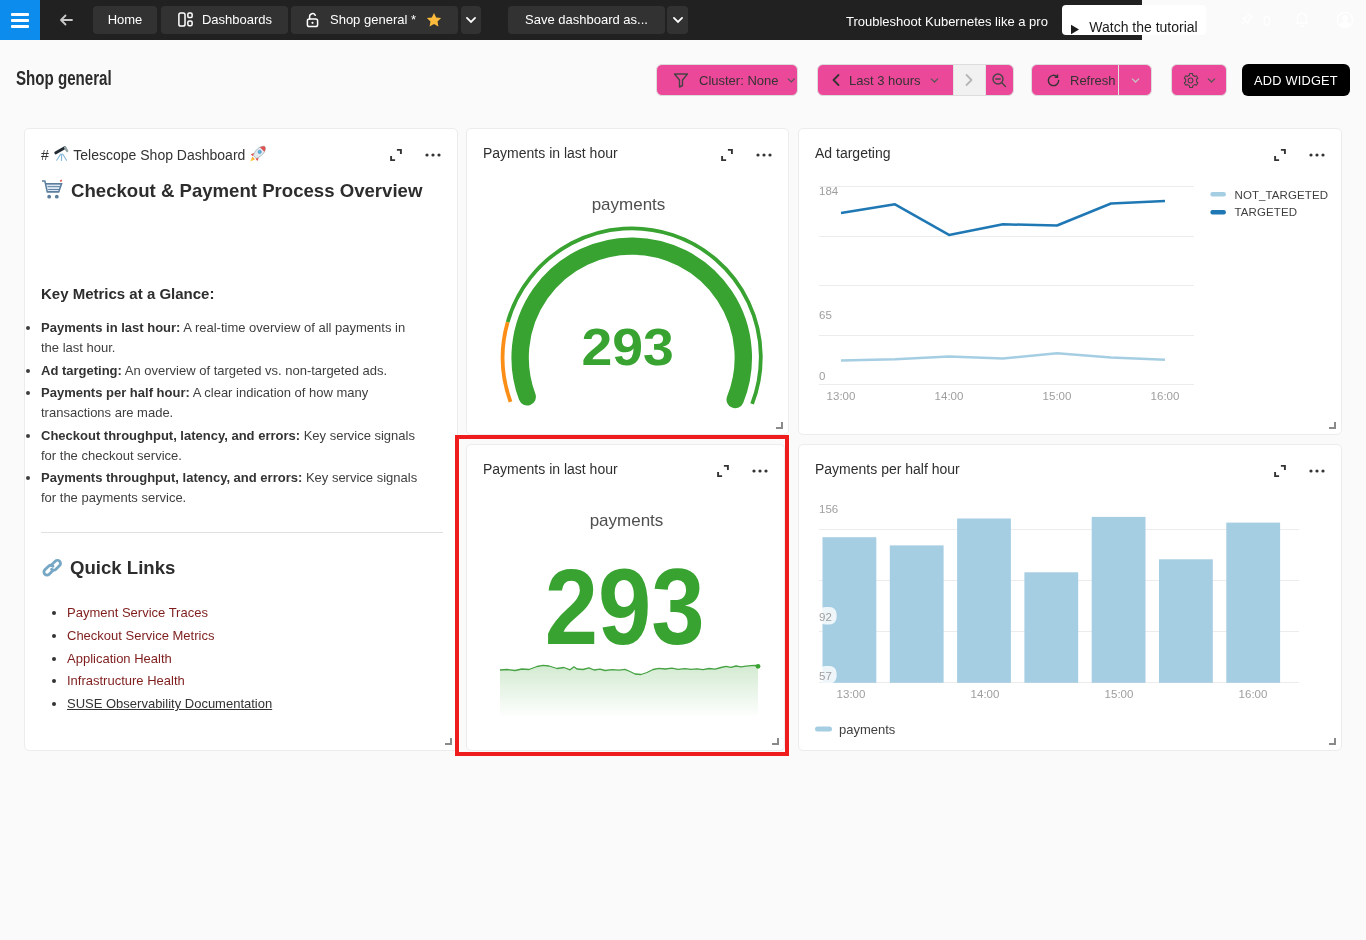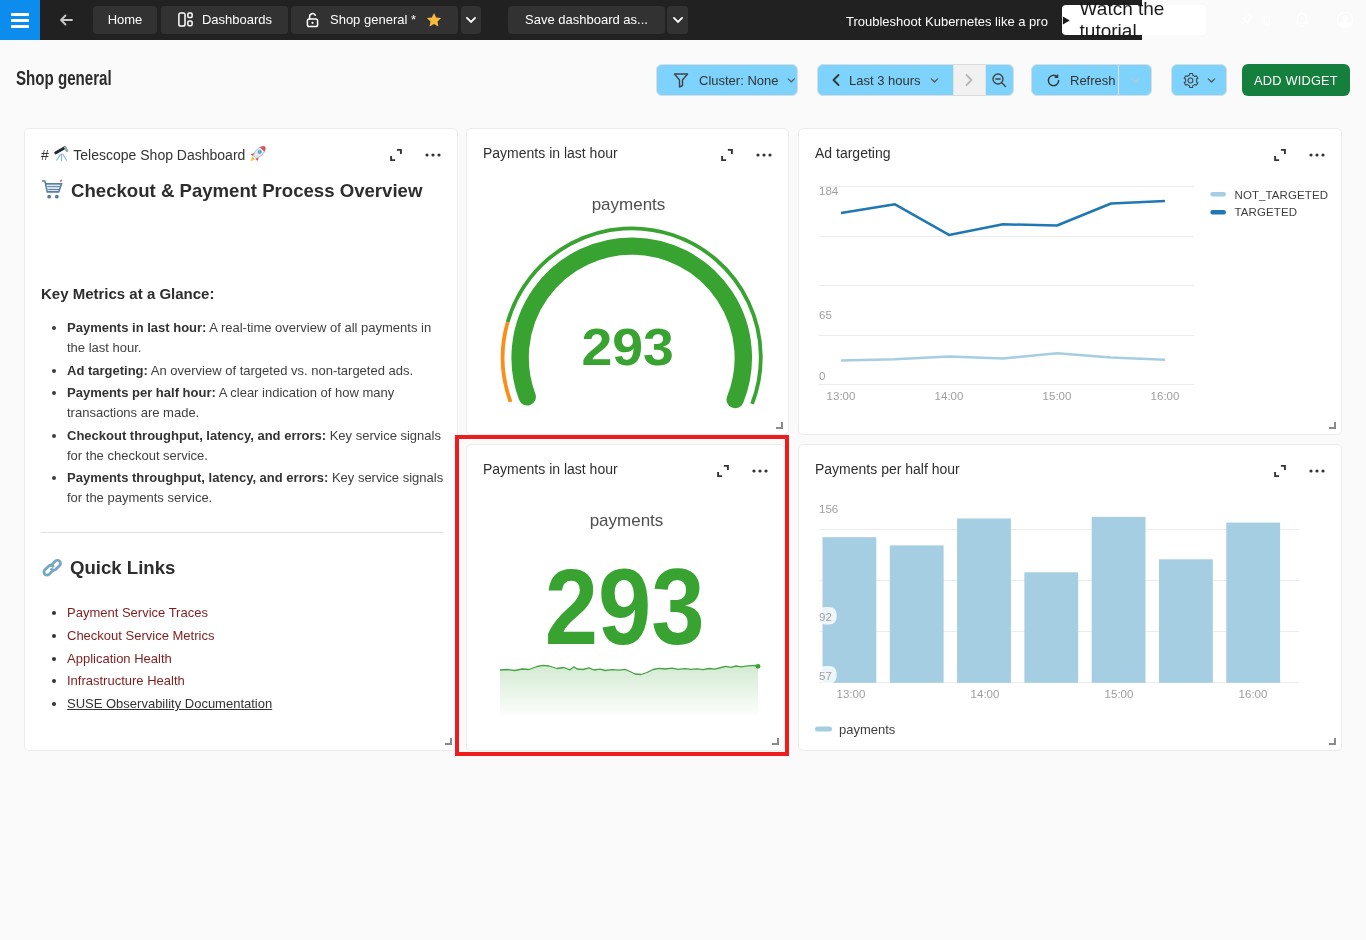--- a/index.html
+++ b/index.html
@@ -1,20 +1,20 @@
 <!DOCTYPE html>
 <html><head><meta charset="utf-8"><style>
 * { margin:0; padding:0; box-sizing:border-box; }
 html,body { width:1366px; height:940px; background:#fafafa; font-family:"Liberation Sans",sans-serif; position:relative; overflow:hidden; }
 .nav { position:absolute; left:0; top:0; width:1142px; height:40px; background:#212121; z-index:5; }
 .burger { position:absolute; left:0; top:0; width:40px; height:40px; background:#0c8dee; }
 .burger i { position:absolute; left:11px; width:18px; height:2.6px; background:#fff; border-radius:1px; }
 .tab { position:absolute; top:5.5px; height:28.5px; background:#323232; border-radius:4px; color:#fff; font-size:13px; display:flex; align-items:center; justify-content:center; white-space:nowrap; }
 .nvtx { position:absolute; color:#fff; font-size:13px; white-space:nowrap; }
-.tbtn { position:absolute; top:64px; height:32px; background:#7dd3fc; border:1px solid #dcdcdc; border-radius:6px; display:flex; align-items:center; white-space:nowrap; overflow:hidden; }
+.tbtn { position:absolute; top:64px; height:32px; background:#ec4899; border:1px solid #dcdcdc; border-radius:6px; display:flex; align-items:center; white-space:nowrap; overflow:hidden; }
 .card { position:absolute; background:#fff; border:1px solid #ececec; border-radius:5px; }
 .ct { position:absolute; left:16px; top:16px; font-size:14px; font-weight:500; color:#2f2f2f; }
 .cicons { position:absolute; top:18px; }
 a.qlink { color:#7f1d1d; text-decoration:none;text-align:right; }
 .abs { position:absolute; }
 </style></head><body>
 
 <div class="nav">
   <div class="burger">
       <i style="top:13px"></i>
@@ -48,21 +48,21 @@
         <path d="M2.5 4.2l3.5 3.5 3.5-3.5" stroke="#fff" stroke-width="1.5" fill="none" stroke-linecap="round"></path>
       </svg>
     </div>
   <div class="tab" style="left:508px; width:157px;">Save dashboard as...</div>
   <div class="tab" style="left:667px; width:21px;">
       <svg width="14" height="14" viewBox="0 0 12 12">
         <path d="M2.5 4.2l3.5 3.5 3.5-3.5" stroke="#fff" stroke-width="1.5" fill="none" stroke-linecap="round"></path>
       </svg>
     </div>
   <div class="nvtx" style="left:846px; top:14px;">Troubleshoot Kubernetes like a pro</div>
-  <div style="position:absolute;left:1062px;top:5px;width:144px;height:30px;background:#fff;border-radius:4px;color:#1b1b1b;font-size:19px;display:flex;align-items:center;justify-content:center;">
+  <div style="position:absolute;left:1062px;top:5px;width:144px;height:30px;background:#fff;border-radius:4px;color:#1b1b1b;font-size:14px;display:flex;align-items:flex-end;justify-content:center;">
     <svg width="10" height="11" viewBox="0 0 10 11" style="margin-right:9px">
         <path d="M1 0.8L9 5.5L1 10.2z" fill="#1b1b1b"></path>
       </svg>Watch the tutorial</div>
   <svg style="position:absolute;left:1237px;top:11px" width="18" height="18" viewBox="0 0 24 24" fill="none" stroke="#fff" stroke-width="1.7">
       <g transform="rotate(45 12 12)">
         <path d="M9.3 3.5h5.4v6.8l1.9 3.2H7.4l1.9-3.2z" stroke-linejoin="round"></path>
         <path d="M12 13.5v6.5"></path>
       </g>
     </svg>
   <div class="nvtx" style="left:1263px; top:13px; font-size:14px;">0</div>
@@ -120,21 +120,21 @@
     </div>
 </div>
 <div class="tbtn" style="left:1171px; width:56px; justify-content:center;">
   <svg width="17" height="17" viewBox="0 0 24 24">
       <path d="M12 8.6a3.4 3.4 0 1 0 0 6.8 3.4 3.4 0 0 0 0-6.8zm8.6 3.4c0-.6-.1-1.1-.2-1.7l2-1.5-2-3.4-2.3 1a8 8 0 0 0-2.9-1.7L14.8 2h-4l-.4 2.7a8 8 0 0 0-2.9 1.7l-2.3-1-2 3.4 2 1.5a8 8 0 0 0 0 3.4l-2 1.5 2 3.4 2.3-1a8 8 0 0 0 2.9 1.7l.4 2.7h4l.4-2.7a8 8 0 0 0 2.9-1.7l2.3 1 2-3.4-2-1.5c.1-.6.2-1.1.2-1.7z" fill="none" stroke="#444" stroke-width="1.5" stroke-linejoin="round"></path>
     </svg>
   <svg width="11" height="11" viewBox="0 0 12 12" style="margin-left:7px">
       <path d="M2.5 4.2l3.5 3.5 3.5-3.5" stroke="#555" stroke-width="1.4" fill="none" stroke-linecap="round"></path>
     </svg>
 </div>
-<div class="abs" style="left:1242px;top:64px;width:108px;height:32px;background:#15803d;border-radius:6px;color:#fff;font-size:12.8px;display:flex;align-items:center;justify-content:center;letter-spacing:0.2px;">ADD WIDGET</div>
+<div class="abs" style="left:1242px;top:64px;width:108px;height:32px;background:#000000;border-radius:6px;color:#fff;font-size:12.8px;display:flex;align-items:center;justify-content:center;letter-spacing:0.2px;">ADD WIDGET</div>
 
 <div class="card" style="left:24px; top:128px; width:434px; height:623px;">
   <div class="ct" style="font-weight:400;color:#333;"># <svg width="17" height="16" viewBox="0 0 20 20" style="vertical-align:-2px">
         <g stroke-linecap="round">
           <path d="M3 8.5L14 2.2" stroke="#212b33" stroke-width="3.8"></path>
           <path d="M14.6 2l2.4 4.2" stroke="#95a5a6" stroke-width="3"></path>
           <path d="M9 10.2l-5 7.6M11.5 10l4.8 7.8M10.2 10.5l-.2 7.5" stroke="#85b8d8" stroke-width="1.4"></path>
         </g>
       </svg> Telescope Shop Dashboard <svg width="18" height="17" viewBox="0 0 20 20" style="vertical-align:-2px">
         <path d="M16.8 1.5c-4.2 0-8.4 3-10.9 7.6l-1.5 3.2 3.5 3.5 3.2-1.5c4.6-2.5 7.6-6.7 7.6-10.9 0-1.1-.8-1.9-1.9-1.9z" fill="#e3eaee" stroke="#9aacb5" stroke-width="0.9"></path>
@@ -155,21 +155,21 @@
       <circle cx="14" cy="2" r="1.6" fill="#333"></circle>
     </svg>
   <div class="abs" style="left:16px;top:50px;font-size:18.6px;font-weight:bold;color:#2d2d2d;white-space:nowrap;"><svg width="23" height="21" viewBox="0 0 24 22" style="vertical-align:-3px;margin-right:7px">
         <path d="M1 2h3l2.5 11.5h12L21.5 5H5" fill="#dce9f4" stroke="#5b7e9c" stroke-width="1.6"></path>
         <path d="M6 5h15M6.8 8h13.4M7.5 11h12" stroke="#5b7e9c" stroke-width="1"></path>
         <circle cx="8.5" cy="18.5" r="2" fill="#5b7e9c"></circle>
         <circle cx="16.5" cy="18.5" r="2" fill="#5b7e9c"></circle>
         <path d="M20 2.5l1.8-1.2" stroke="#e05252" stroke-width="1.6"></path>
       </svg>Checkout &amp; Payment Process Overview</div>
   <div class="abs" style="left:16px;top:156px;font-size:15px;font-weight:bold;color:#2d2d2d;">Key Metrics at a Glance:</div>
-  <ul class="abs" style="left:16px;top:189px;margin-left:26px;font-size:13px;line-height:20px;color:#3f3f3f;">
+  <ul class="abs" style="left:16px;top:189px;font-size:13px;line-height:20px;color:#3f3f3f;">
     <li style="margin-bottom:2.5px;"><b style="color:#333">Payments in last hour:</b> A real-time overview of all payments in<br>the last hour.</li>
     <li style="margin-bottom:2.5px;"><b style="color:#333">Ad targeting:</b> An overview of targeted vs. non-targeted ads.</li>
     <li style="margin-bottom:2.5px;"><b style="color:#333">Payments per half hour:</b> A clear indication of how many<br>transactions are made.</li>
     <li style="margin-bottom:2.5px;"><b style="color:#333">Checkout throughput, latency, and errors:</b> Key service signals<br>for the checkout service.</li>
     <li><b style="color:#333">Payments throughput, latency, and errors:</b> Key service signals<br>for the payments service.</li>
   </ul>
   <div class="abs" style="left:16px;top:403px;width:402px;height:1px;background:#e0e0e0;"></div>
   <div class="abs" style="left:16px;top:428px;font-size:18.6px;font-weight:bold;color:#2d2d2d;white-space:nowrap;"><svg width="22" height="21" viewBox="0 0 24 24" style="vertical-align:-4px;margin-right:7px">
         <g fill="none" stroke="#76a7c5" stroke-width="3.2" stroke-linecap="round">
           <path d="M10.5 13.5l-4.2 4.2a3.5 3.5 0 0 1-5-5l4.3-4.2a3.5 3.5 0 0 1 5 0" transform="translate(2.5,2)"></path>

